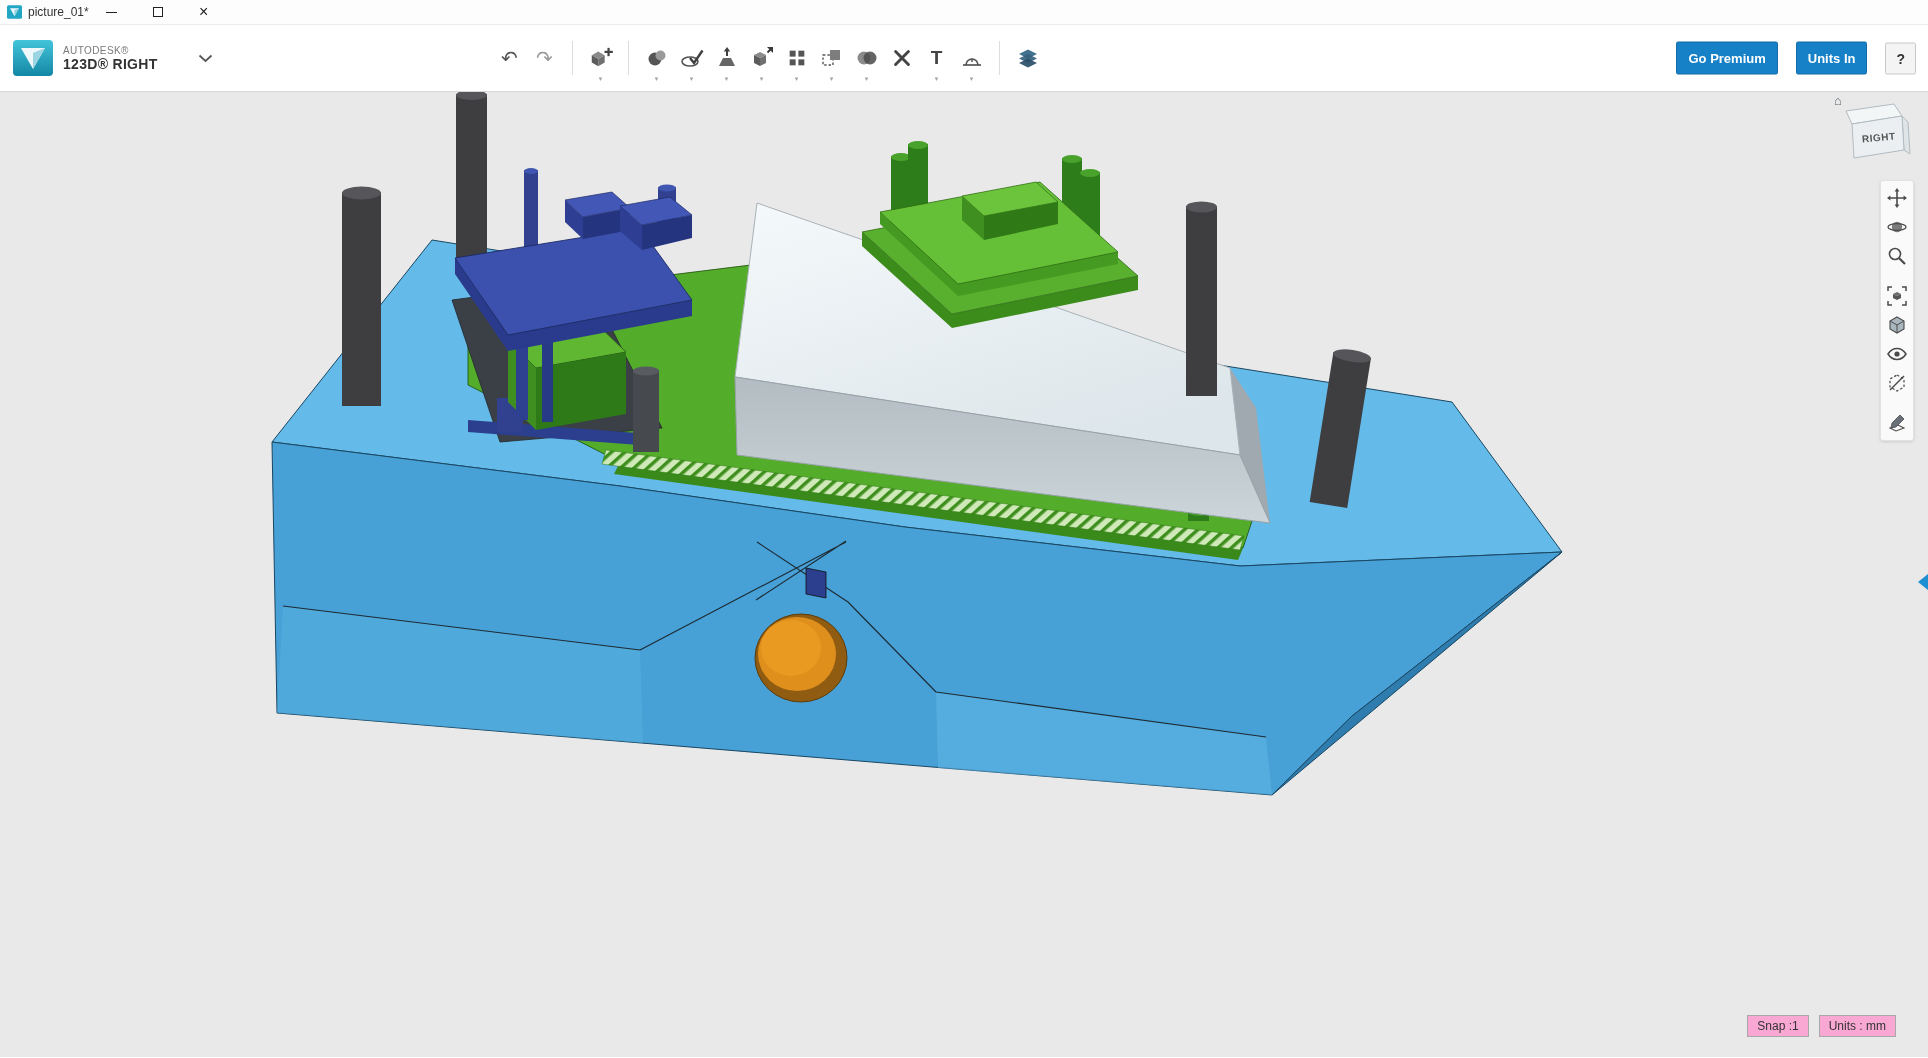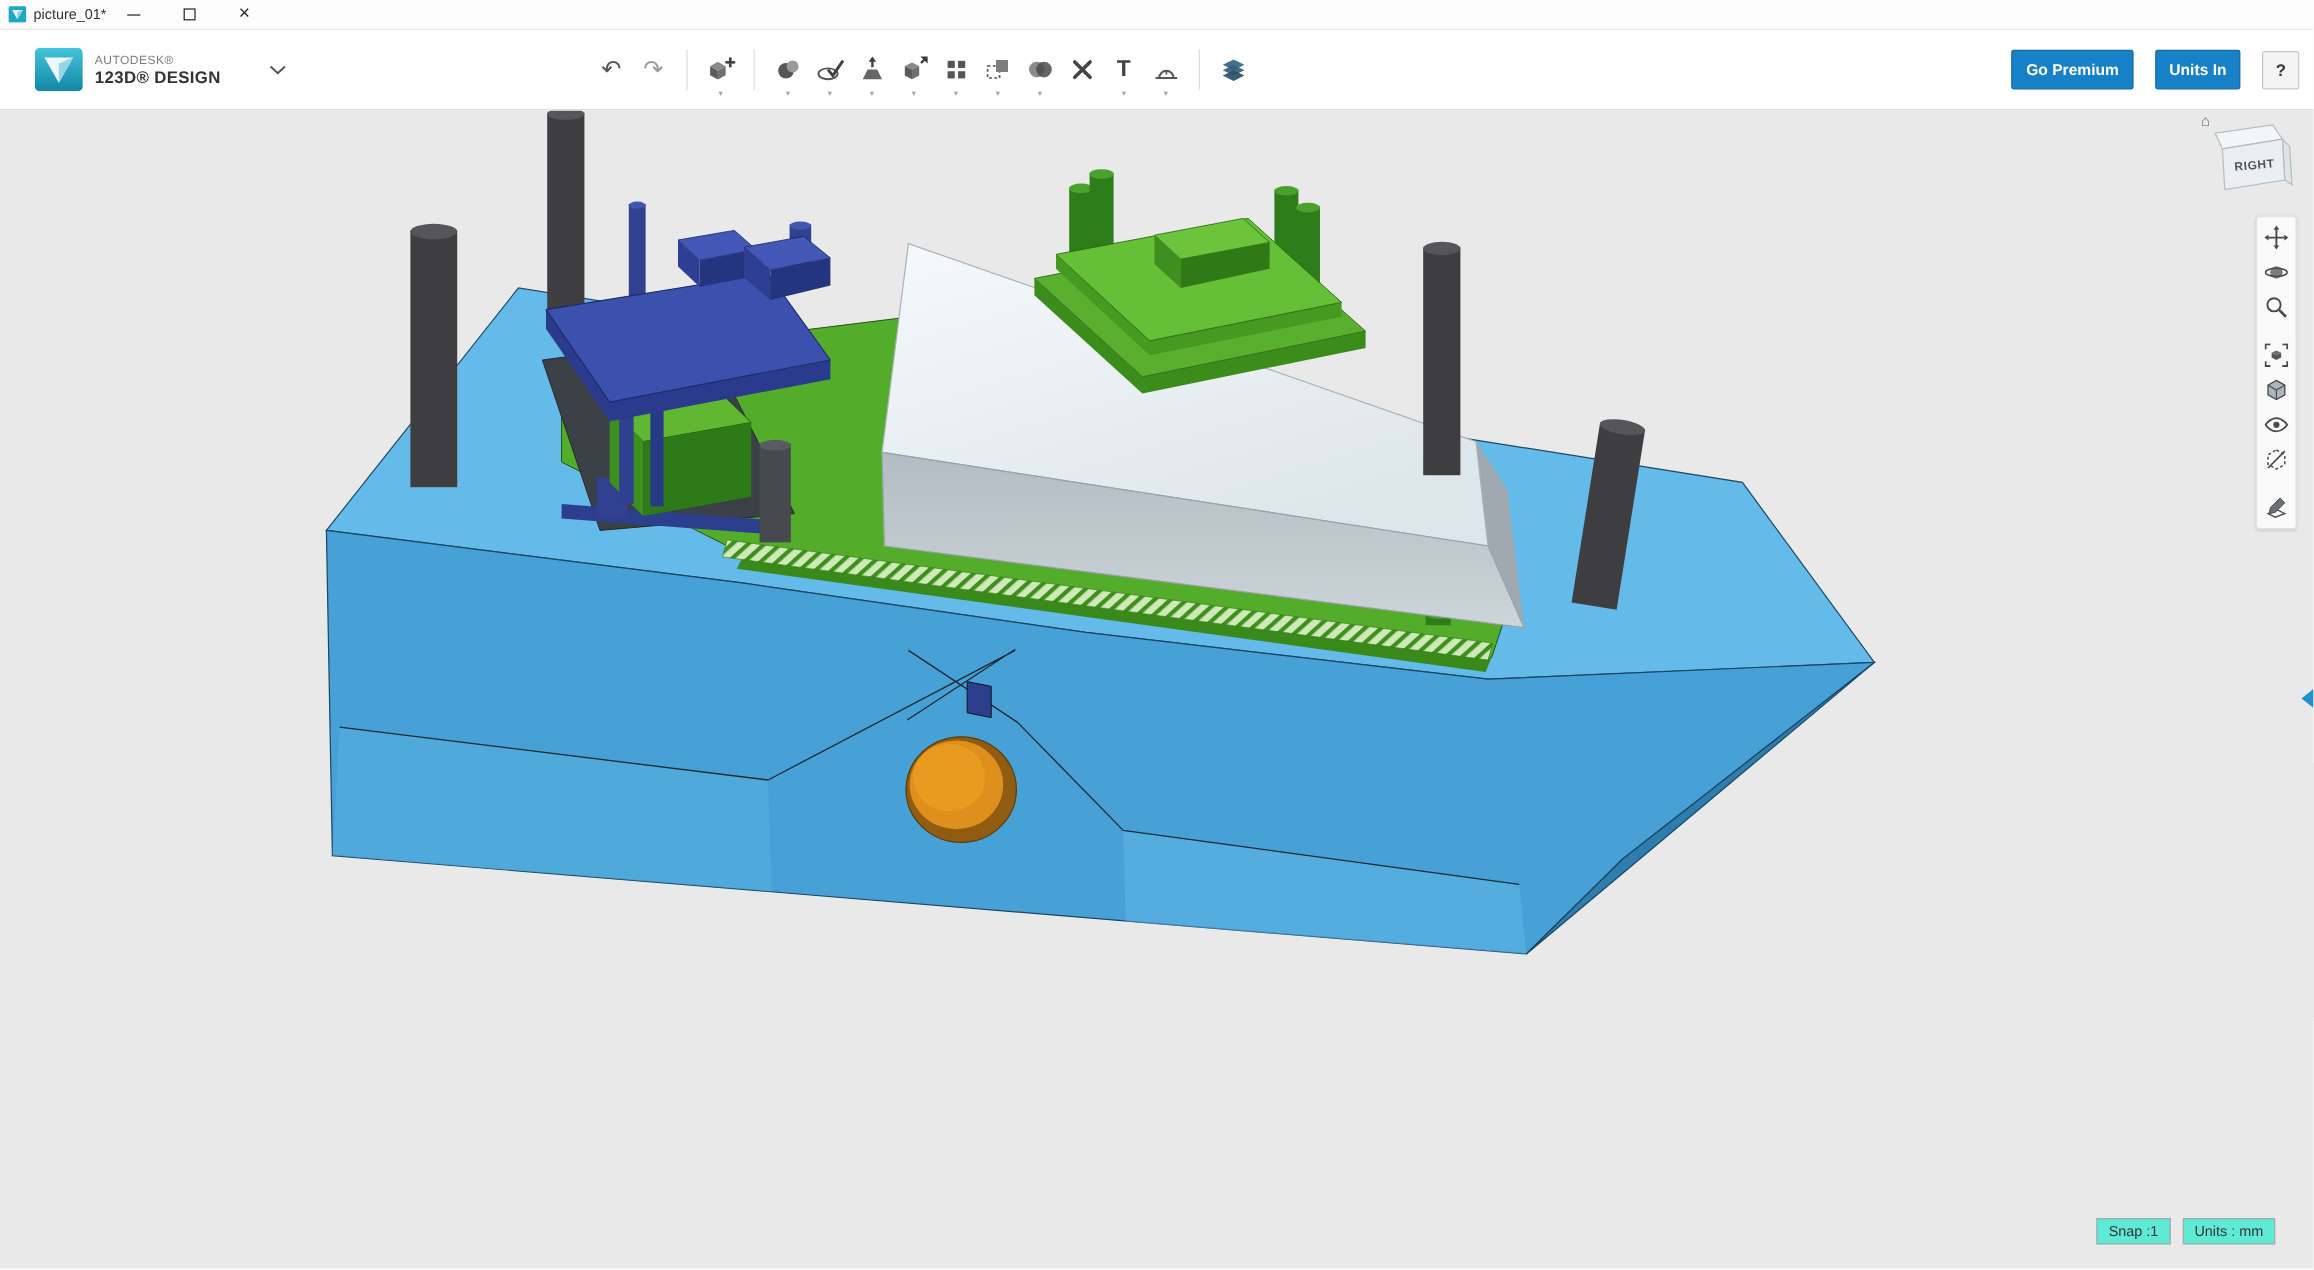--- a/index.html
+++ b/index.html
@@ -13,21 +13,21 @@
   .title-text{font-size:12px;color:#333}
   .win-controls{display:flex;height:100%}
   .win-btn{width:46px;height:100%;display:flex;align-items:center;justify-content:center;color:#222}
   .min-glyph{display:block;width:11px;height:1px;background:#222}
   .max-glyph{display:block;width:10px;height:10px;border:1px solid #222}
   .close-glyph{font-size:16px;line-height:1}
 
   
   .appbar{height:67px;background:#fff;border-bottom:1px solid #d8d8d8;position:relative;
     display:flex;align-items:center}
-  .brand{display:flex;align-items:center;gap:10px;padding-left:29px}
+  .brand{display:flex;align-items:center;gap:10px;padding-left:13px}
   .brand-logo{width:40px;height:36px}
   .brand-l1{font-size:10px;color:#7a7a7a;letter-spacing:.4px}
   .brand-l2{font-size:14px;color:#333;font-weight:bold;letter-spacing:.3px}
   .brand-caret{margin-left:30px;display:flex;align-items:center}
   .main-tools{position:absolute;left:492px;top:0;height:100%;display:flex;align-items:center}
   .tool-btn{width:35px;height:48px;display:flex;align-items:center;justify-content:center;
     position:relative;color:#555;border-radius:2px}
   .tool-drop{position:absolute;bottom:0;left:50%;transform:translateX(-50%);
     font-size:7px;color:#a5a5a5;line-height:1}
   .glyph-20{font-size:20px;line-height:1}
@@ -50,21 +50,21 @@
   .vc-home{position:absolute;top:-1px;left:-4px;font-size:13px;color:#5f6a72}
   .vc-label{font-size:10px;font-weight:bold;fill:#555;letter-spacing:.5px}
 
   .nav-rail{position:absolute;top:88px;right:14px;display:flex;flex-direction:column;gap:3px;
     background:#fafafa;border:1px solid #e2e2e2;border-radius:3px;padding:4px 3px;
     box-shadow:0 1px 3px rgba(0,0,0,.12)}
   .nav-btn{width:26px;height:26px;display:flex;align-items:center;justify-content:center;border-radius:2px}
   .nav-gap{height:8px}
 
   .status{position:absolute;right:32px;bottom:20px;display:flex;gap:10px}
-  .status-box{border:1px solid #a9a9a9;background:#5eead4;font-size:12px;color:#333;
+  .status-box{border:1px solid #a9a9a9;background:#f9a8d4;font-size:12px;color:#333;
     padding:3px 9px;white-space:nowrap}
 
   .edge-arrow{position:absolute;right:0;top:482px;width:0;height:0;
     border-top:8px solid transparent;border-bottom:8px solid transparent;
     border-right:10px solid #1e90d2}
 </style>
 </head>
 <body>
 
 <div class="titlebar">
@@ -97,21 +97,21 @@
           <stop offset="0" stop-color="#43c4da"></stop>
             <stop offset="1" stop-color="#1387a5"></stop>
         </linearGradient>
       </defs>
       <rect x="0" y="0" width="40" height="36" rx="4" fill="url(#lg-logo)"></rect>
       <polygon points="8,8 32,8 20,29" fill="#eef8fb"></polygon>
       <polygon points="20,13 32,8 20,29" fill="#9bd4e2"></polygon>
     </svg>
     <div class="brand-text">
       <div class="brand-l1">AUTODESK®</div>
-      <div class="brand-l2">123D® DESIGN</div>
+      <div class="brand-l2">123D® RIGHT</div>
     </div>
     <span class="brand-caret">
       <svg width="15" height="9" viewBox="0 0 15 9">
         <polyline points="1.5,1.5 7.5,7 13.5,1.5" fill="none" stroke="#555" stroke-width="1.7"></polyline>
       </svg>
     </span>
   </div>
 
   <div class="main-tools">
     <div class="tool-btn">

